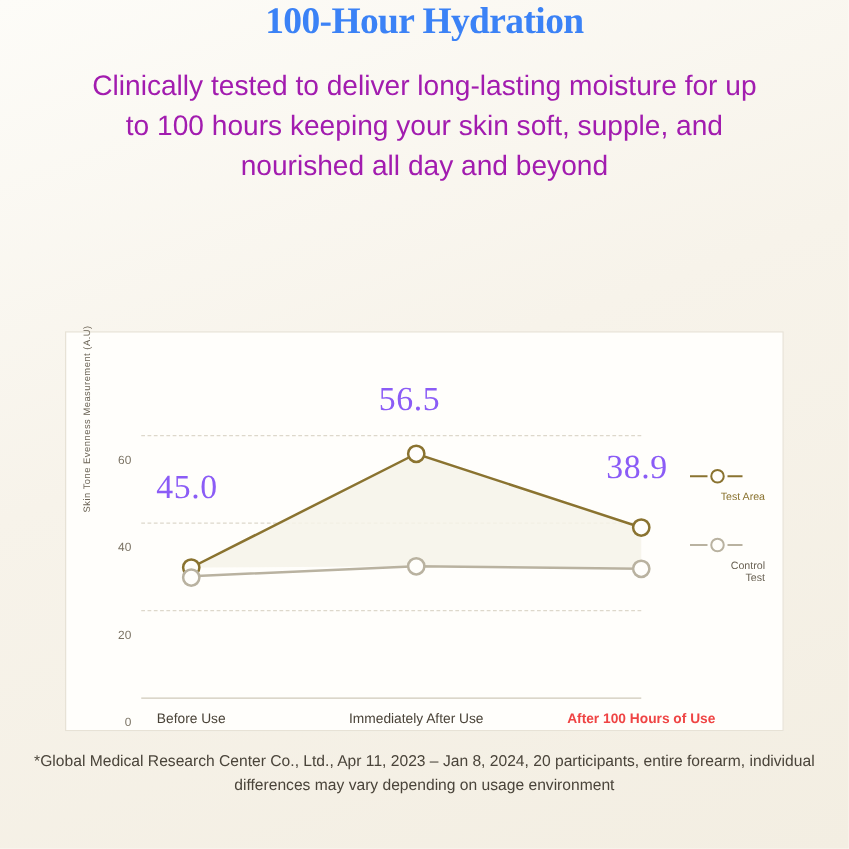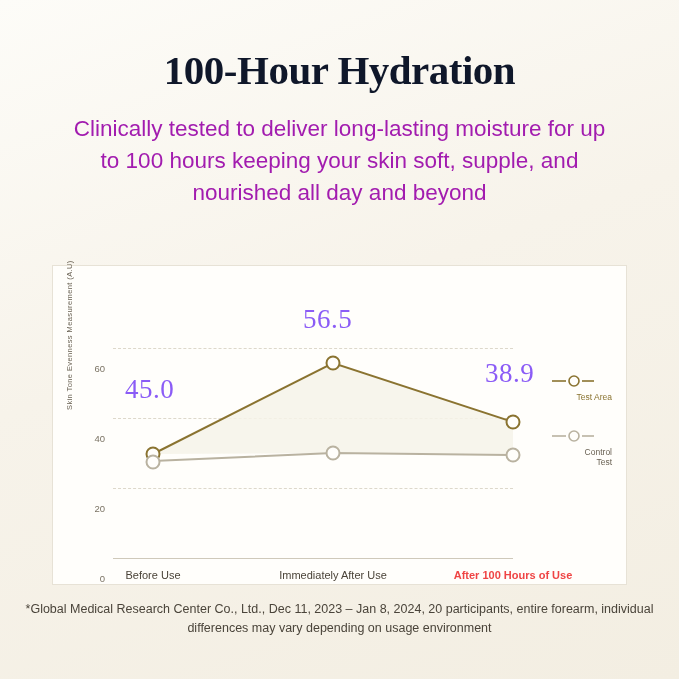--- a/index.html
+++ b/index.html
@@ -16,26 +16,25 @@
   }
   .page {
     position: relative;
     width: 679px;
     height: 679px;
     box-sizing: border-box;
     padding: 0;
   }
   .headline {
     font-family: "Liberation Serif", serif;
-    font-size: 41px;
+    font-size: 30px;
     letter-spacing: -0.5px;
     text-align: center;
-    color: #0f172a;
+    color: #3b82f6;
     margin: 0;
-    padding-top: 48px;
     line-height: 1.1;
   }
   .subhead {
     text-align: center;
     font-size: 22.5px;
     line-height: 1.42;
     color: #a21caf;
     margin: 20px auto 0 auto;
     max-width: 545px;
     font-weight: 400;
@@ -208,15 +207,15 @@
             <line x1="32" y1="7" x2="44" y2="7" stroke="#b9b2a0" stroke-width="1.6"></line>
           </svg>
           <div class="legend-label">Control</div>
           <div class="legend-label">Test</div>
         </div>
       </div>
 
     </div>
   </div>
 
-  <div class="footnote">*Global Medical Research Center Co., Ltd., Dec 11, 2023 – Jan 8, 2024, 20 participants, entire forearm, individual differences may vary depending on usage environment</div>
+  <div class="footnote">*Global Medical Research Center Co., Ltd., Apr 11, 2023 – Jan 8, 2024, 20 participants, entire forearm, individual differences may vary depending on usage environment</div>
 
 </div>
 
 </body></html>

